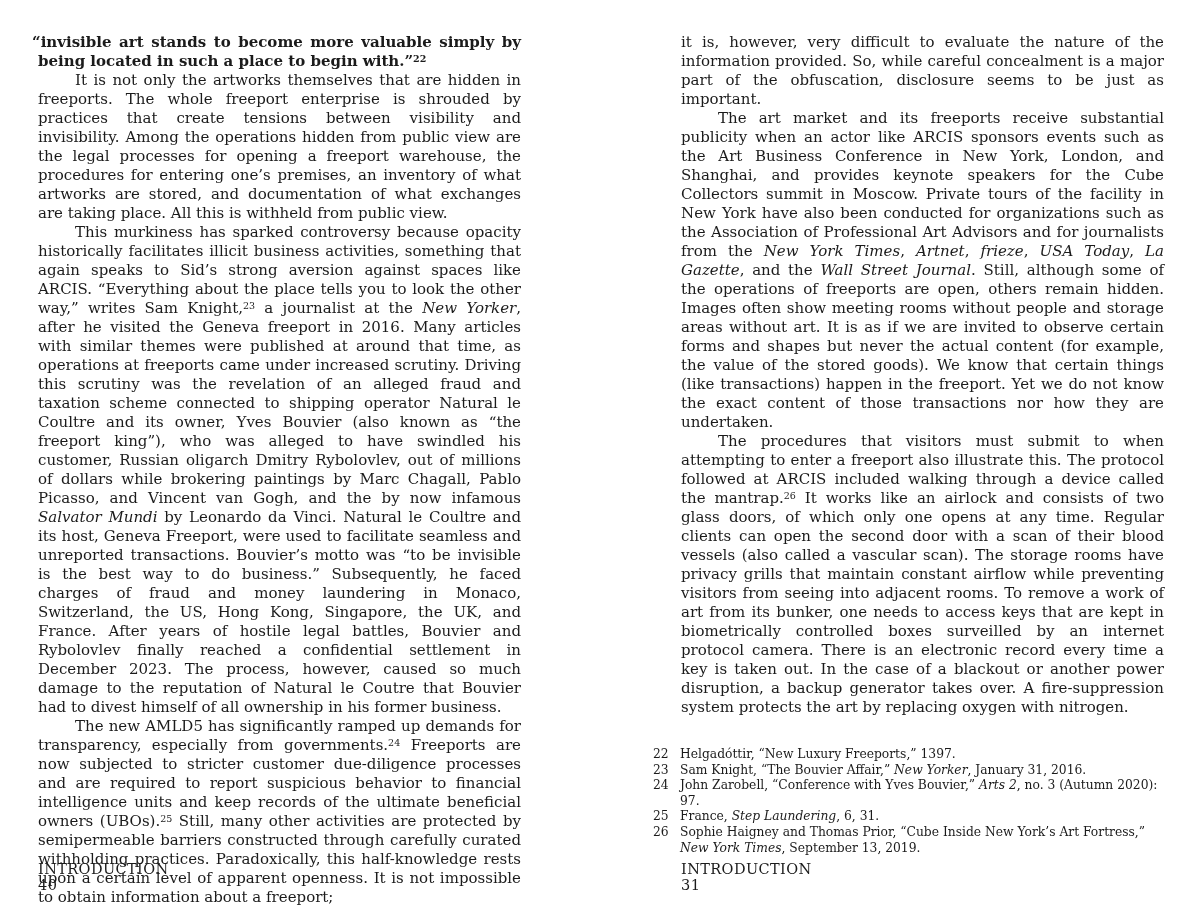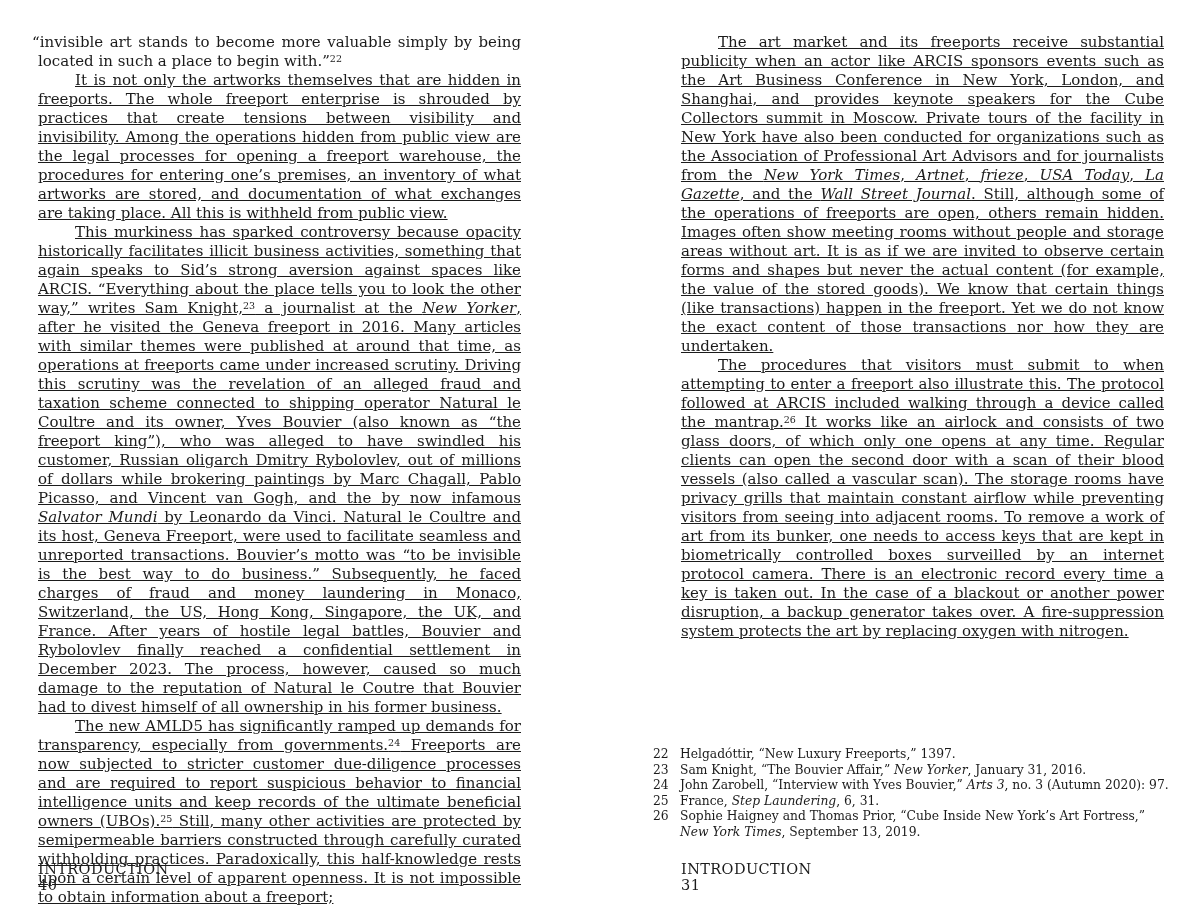--- a/index.html
+++ b/index.html
@@ -16,22 +16,22 @@
   .page { position: absolute; top: 33px; width: 483px; }
   .page-l { left: 38px; }
   .page-r { left: 681px; }
   .para {
     margin: 0;
     font-size: 15px;
     line-height: 19px;
     text-align: justify;
     text-justify: inter-word;
   }
-  .indent { text-indent: 37px; text-decoration: underline; }
-  .hang { text-indent: -6px; }
+  .indent { text-indent: 37px; }
+  .hang { text-indent: -6px; font-weight: bold; }
   sup {
     font-size: 9.5px;
     line-height: 0;
     vertical-align: baseline;
     position: relative;
     top: -4.5px;
   }
   .it { font-style: italic; }
   .footnotes {
     position: absolute;
@@ -62,36 +62,37 @@
 <div class="spread">
 
   <div class="page page-l">
     <p class="para hang"><span>“invisible art stands to become more valuable simply by being located in such a place to begin with.”</span><sup>22</sup></p>
     <p class="para indent"><span>It is not only the artworks themselves that are hidden in freeports. The whole freeport enterprise is shrouded by practices that create tensions between visibility and invisibility. Among the operations hidden from public view are the legal processes for opening a freeport warehouse, the procedures for entering one’s premises, an inventory of what artworks are stored, and documentation of what exchanges are taking place. All this is withheld from public view.</span></p>
     <p class="para indent"><span>This murkiness has sparked controversy because opacity historically facilitates illicit business activities, something that again speaks to Sid’s strong aversion against spaces like ARCIS. “Everything about the place tells you to look the other way,” writes Sam Knight,</span><sup>23</sup><span> a journalist at the </span><span class="it">New Yorker</span><span>, after he visited the Geneva freeport in 2016. Many articles with similar themes were published at around that time, as operations at freeports came under increased scrutiny. Driving this scrutiny was the revelation of an alleged fraud and taxation scheme connected to shipping operator Natural le Coultre and its owner, Yves Bouvier (also known as “the freeport king”), who was alleged to have swindled his customer, Russian oligarch Dmitry Rybolovlev, out of millions of dollars while brokering paintings by Marc Chagall, Pablo Picasso, and Vincent van Gogh, and the by now infamous </span><span class="it">Salvator Mundi</span><span> by Leonardo da Vinci. Natural le Coultre and its host, Geneva Freeport, were used to facilitate seamless and unreported transactions. Bouvier’s motto was “to be invisible is the best way to do business.” Subsequently, he faced charges of fraud and money laundering in Monaco, Switzerland, the US, Hong Kong, Singapore, the UK, and France. After years of hostile legal battles, Bouvier and Rybolovlev finally reached a confidential settlement in December 2023. The process, however, caused so much damage to the reputation of Natural le Coutre that Bouvier had to divest himself of all ownership in his former business.</span></p>
     <p class="para indent"><span>The new AMLD5 has significantly ramped up demands for transparency, especially from governments.</span><sup>24</sup><span> Freeports are now subjected to stricter customer due-diligence processes and are required to report suspicious behavior to financial intelligence units and keep records of the ultimate beneficial owners (UBOs).</span><sup>25</sup><span> Still, many other activities are protected by semipermeable barriers constructed through carefully curated withholding practices. Paradoxically, this half-knowledge rests upon a certain level of apparent openness. It is not impossible to obtain information about a freeport;</span></p>
   </div>
 
   <div class="page page-r">
+    <p class="para"><span>it is, however, very difficult to evaluate the nature of the information provided. So, while careful concealment is a major part of the obfuscation, disclosure seems to be just as important.</span></p>
     <p class="para indent"><span>The art market and its freeports receive substantial publicity when an actor like ARCIS sponsors events such as the Art Business Conference in New York, London, and Shanghai, and provides keynote speakers for the Cube Collectors summit in Moscow. Private tours of the facility in New York have also been conducted for organizations such as the Association of Professional Art Advisors and for journalists from the </span><span class="it">New York Times</span><span>, </span><span class="it">Artnet</span><span>, </span><span class="it">frieze</span><span>, </span><span class="it">USA Today</span><span>, </span><span class="it">La Gazette</span><span>, and the </span><span class="it">Wall Street Journal</span><span>. Still, although some of the operations of freeports are open, others remain hidden. Images often show meeting rooms without people and storage areas without art. It is as if we are invited to observe certain forms and shapes but never the actual content (for example, the value of the stored goods). We know that certain things (like transactions) happen in the freeport. Yet we do not know the exact content of those transactions nor how they are undertaken.</span></p>
     <p class="para indent"><span>The procedures that visitors must submit to when attempting to enter a freeport also illustrate this. The protocol followed at ARCIS included walking through a device called the mantrap.</span><sup>26</sup><span> It works like an airlock and consists of two glass doors, of which only one opens at any time. Regular clients can open the second door with a scan of their blood vessels (also called a vascular scan). The storage rooms have privacy grills that maintain constant airflow while preventing visitors from seeing into adjacent rooms. To remove a work of art from its bunker, one needs to access keys that are kept in biometrically controlled boxes surveilled by an internet protocol camera. There is an electronic record every time a key is taken out. In the case of a blackout or another power disruption, a backup generator takes over. A fire-suppression system protects the art by replacing oxygen with nitrogen.</span></p>
   </div>
 
   <div class="footnotes">
     <div class="fn">
       <span class="fn-num">22</span>
       <span class="fn-text"><span>Helgadóttir, “New Luxury Freeports,” 1397.</span></span>
     </div>
     <div class="fn">
       <span class="fn-num">23</span>
       <span class="fn-text"><span>Sam Knight, “The Bouvier Affair,” </span><span class="it">New Yorker</span><span>, January 31, 2016.</span></span>
     </div>
     <div class="fn">
       <span class="fn-num">24</span>
-      <span class="fn-text"><span>John Zarobell, “Interview with Yves Bouvier,” </span><span class="it">Arts 3</span><span>, no. 3 (Autumn 2020): 97.</span></span>
+      <span class="fn-text"><span>John Zarobell, “Conference with Yves Bouvier,” </span><span class="it">Arts 2</span><span>, no. 3 (Autumn 2020): 97.</span></span>
     </div>
     <div class="fn">
       <span class="fn-num">25</span>
       <span class="fn-text"><span>France, </span><span class="it">Step Laundering</span><span>, 6, 31.</span></span>
     </div>
     <div class="fn">
       <span class="fn-num">26</span>
       <span class="fn-text"><span>Sophie Haigney and Thomas Prior, “Cube Inside New York’s Art Fortress,” </span><span class="it">New York Times</span><span>, September 13, 2019.</span></span>
     </div>
   </div>

